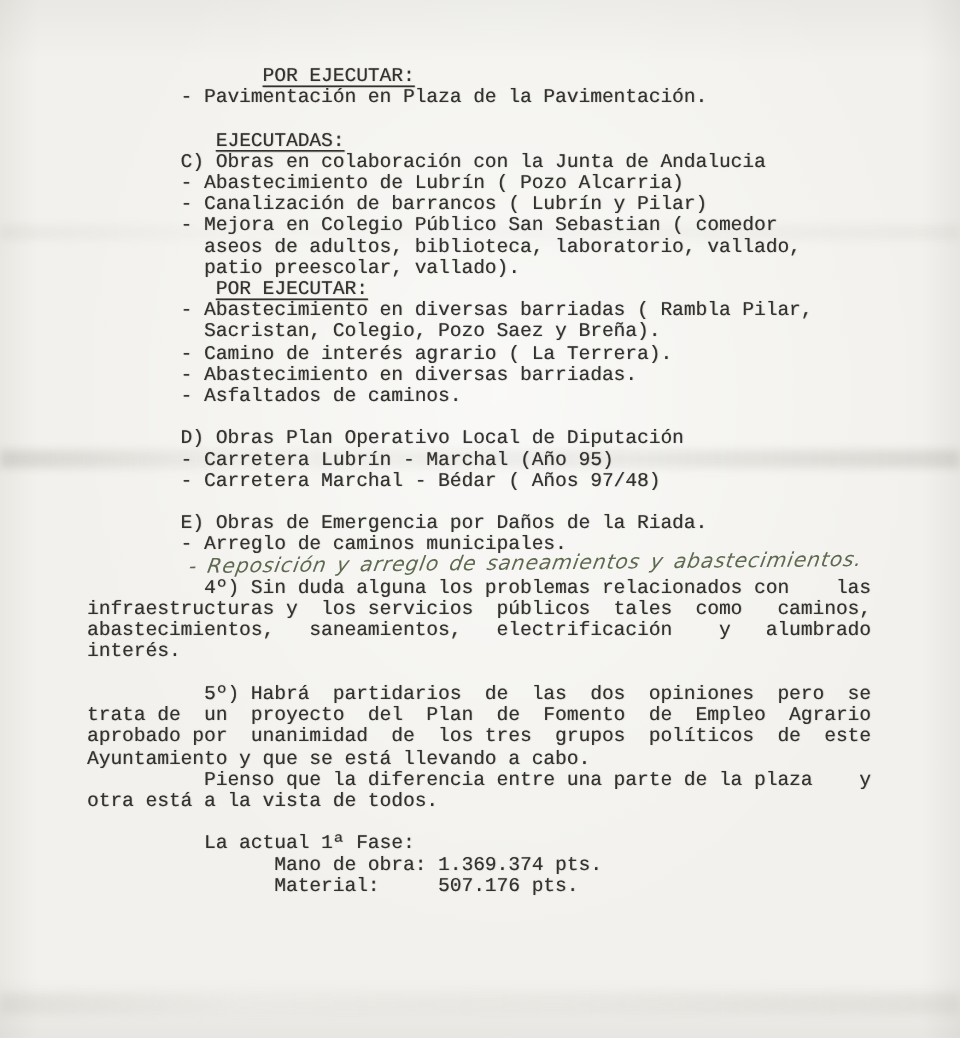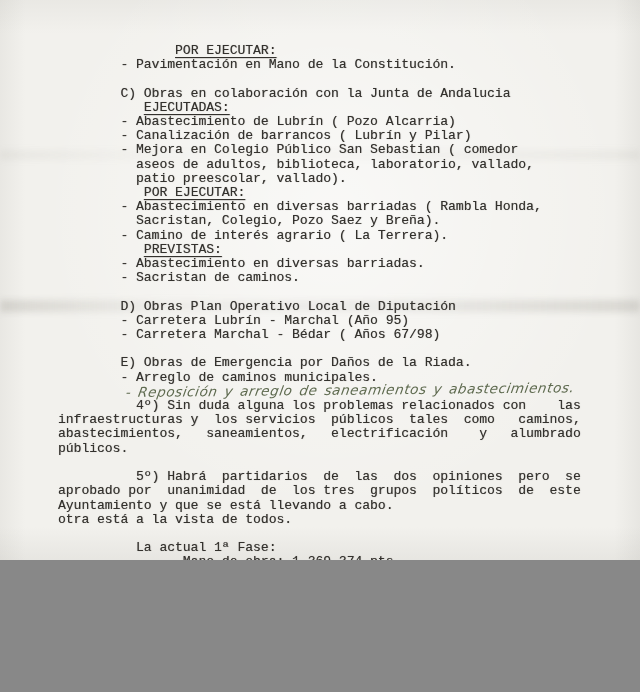--- a/index.html
+++ b/index.html
@@ -1,20 +1,20 @@
 <!DOCTYPE html>
 <html style="--paper: #f2f1ed; --ink: #33312d; --hand: #5e6a4f;"><head>
 <meta charset="utf-8">
 <title>Scanned typewritten document</title>
 <style>
   html,body { margin:0; padding:0; background:#888; }
   .page {
     position: relative;
     width: 640px;
-    height: 560px;
+    height: 692px;
     margin: 0 auto;
     background: var(--paper, #f2f1ed);
     overflow: hidden;
     font-family: "Liberation Mono", "DejaVu Sans Mono", monospace;
   }
   
   .page::before {
     content:"";
     position:absolute; inset:0;
     background: radial-gradient(ellipse at 52% 38%, rgba(255,255,255,0.55) 0%, rgba(255,255,255,0.0) 62%),
@@ -61,51 +61,52 @@
 </style>
 </head>
 <body>
 
 <div class="page">
   <div class="scan-streak streak-2"></div>
   <div class="scan-streak streak-1"></div>
   <div class="scan-streak streak-3"></div>
   <div class="doc">
       <div class="line heading">               <span class="underline">POR EJECUTAR:</span></div>
-      <div class="line body">        - Pavimentación en Mano de la Constitución.</div>
+      <div class="line body">        - Pavimentación en Plaza de la Pavimentación.</div>
       <div class="line blank">&nbsp;</div>
+      <div class="line heading">           <span class="underline">EJECUTADAS:</span></div>
       <div class="line body">        C) Obras en colaboración con la Junta de Andalucia</div>
-      <div class="line heading">           <span class="underline">EJECUTADAS:</span></div>
       <div class="line body">        - Abastecimiento de Lubrín ( Pozo Alcarria)</div>
       <div class="line body">        - Canalización de barrancos ( Lubrín y Pilar)</div>
       <div class="line body">        - Mejora en Colegio Público San Sebastian ( comedor</div>
       <div class="line body">          aseos de adultos, biblioteca, laboratorio, vallado,</div>
       <div class="line body">          patio preescolar, vallado).</div>
       <div class="line heading">           <span class="underline">POR EJECUTAR:</span></div>
-      <div class="line body">        - Abastecimiento en diversas barriadas ( Rambla Honda,</div>
+      <div class="line body">        - Abastecimiento en diversas barriadas ( Rambla Pilar,</div>
       <div class="line body">          Sacristan, Colegio, Pozo Saez y Breña).</div>
       <div class="line body">        - Camino de interés agrario ( La Terrera).</div>
-      <div class="line heading">           <span class="underline">PREVISTAS:</span></div>
       <div class="line body">        - Abastecimiento en diversas barriadas.</div>
-      <div class="line body">        - Sacristan de caminos.</div>
+      <div class="line body">        - Asfaltados de caminos.</div>
       <div class="line blank">&nbsp;</div>
       <div class="line body">        D) Obras Plan Operativo Local de Diputación</div>
       <div class="line body">        - Carretera Lubrín - Marchal (Año 95)</div>
-      <div class="line body">        - Carretera Marchal - Bédar ( Años 67/98)</div>
+      <div class="line body">        - Carretera Marchal - Bédar ( Años 97/48)</div>
       <div class="line blank">&nbsp;</div>
       <div class="line body">        E) Obras de Emergencia por Daños de la Riada.</div>
       <div class="line body">        - Arreglo de caminos municipales.</div>
       <div class="line handwriting">- Reposición y arreglo de saneamientos y abastecimientos.</div>
       <div class="line body">          4º) Sin duda alguna los problemas relacionados con    las</div>
       <div class="line body">infraestructuras y  los servicios  públicos  tales  como   caminos,</div>
       <div class="line body">abastecimientos,   saneamientos,   electrificación    y   alumbrado</div>
-      <div class="line body">públicos.</div>
+      <div class="line body">interés.</div>
       <div class="line blank">&nbsp;</div>
       <div class="line body">          5º) Habrá  partidarios  de  las  dos  opiniones  pero  se</div>
+      <div class="line body">trata de  un  proyecto  del  Plan  de  Fomento  de  Empleo  Agrario</div>
       <div class="line body">aprobado por  unanimidad  de  los tres  grupos  políticos  de  este</div>
       <div class="line body">Ayuntamiento y que se está llevando a cabo.</div>
+      <div class="line body">          Pienso que la diferencia entre una parte de la plaza    y</div>
       <div class="line body">otra está a la vista de todos.</div>
       <div class="line blank">&nbsp;</div>
       <div class="line body">          La actual 1ª Fase:</div>
       <div class="line body">                Mano de obra: 1.369.374 pts.</div>
       <div class="line body">                Material:     507.176 pts.</div>
     </div>
 </div>
 
 </body></html>

